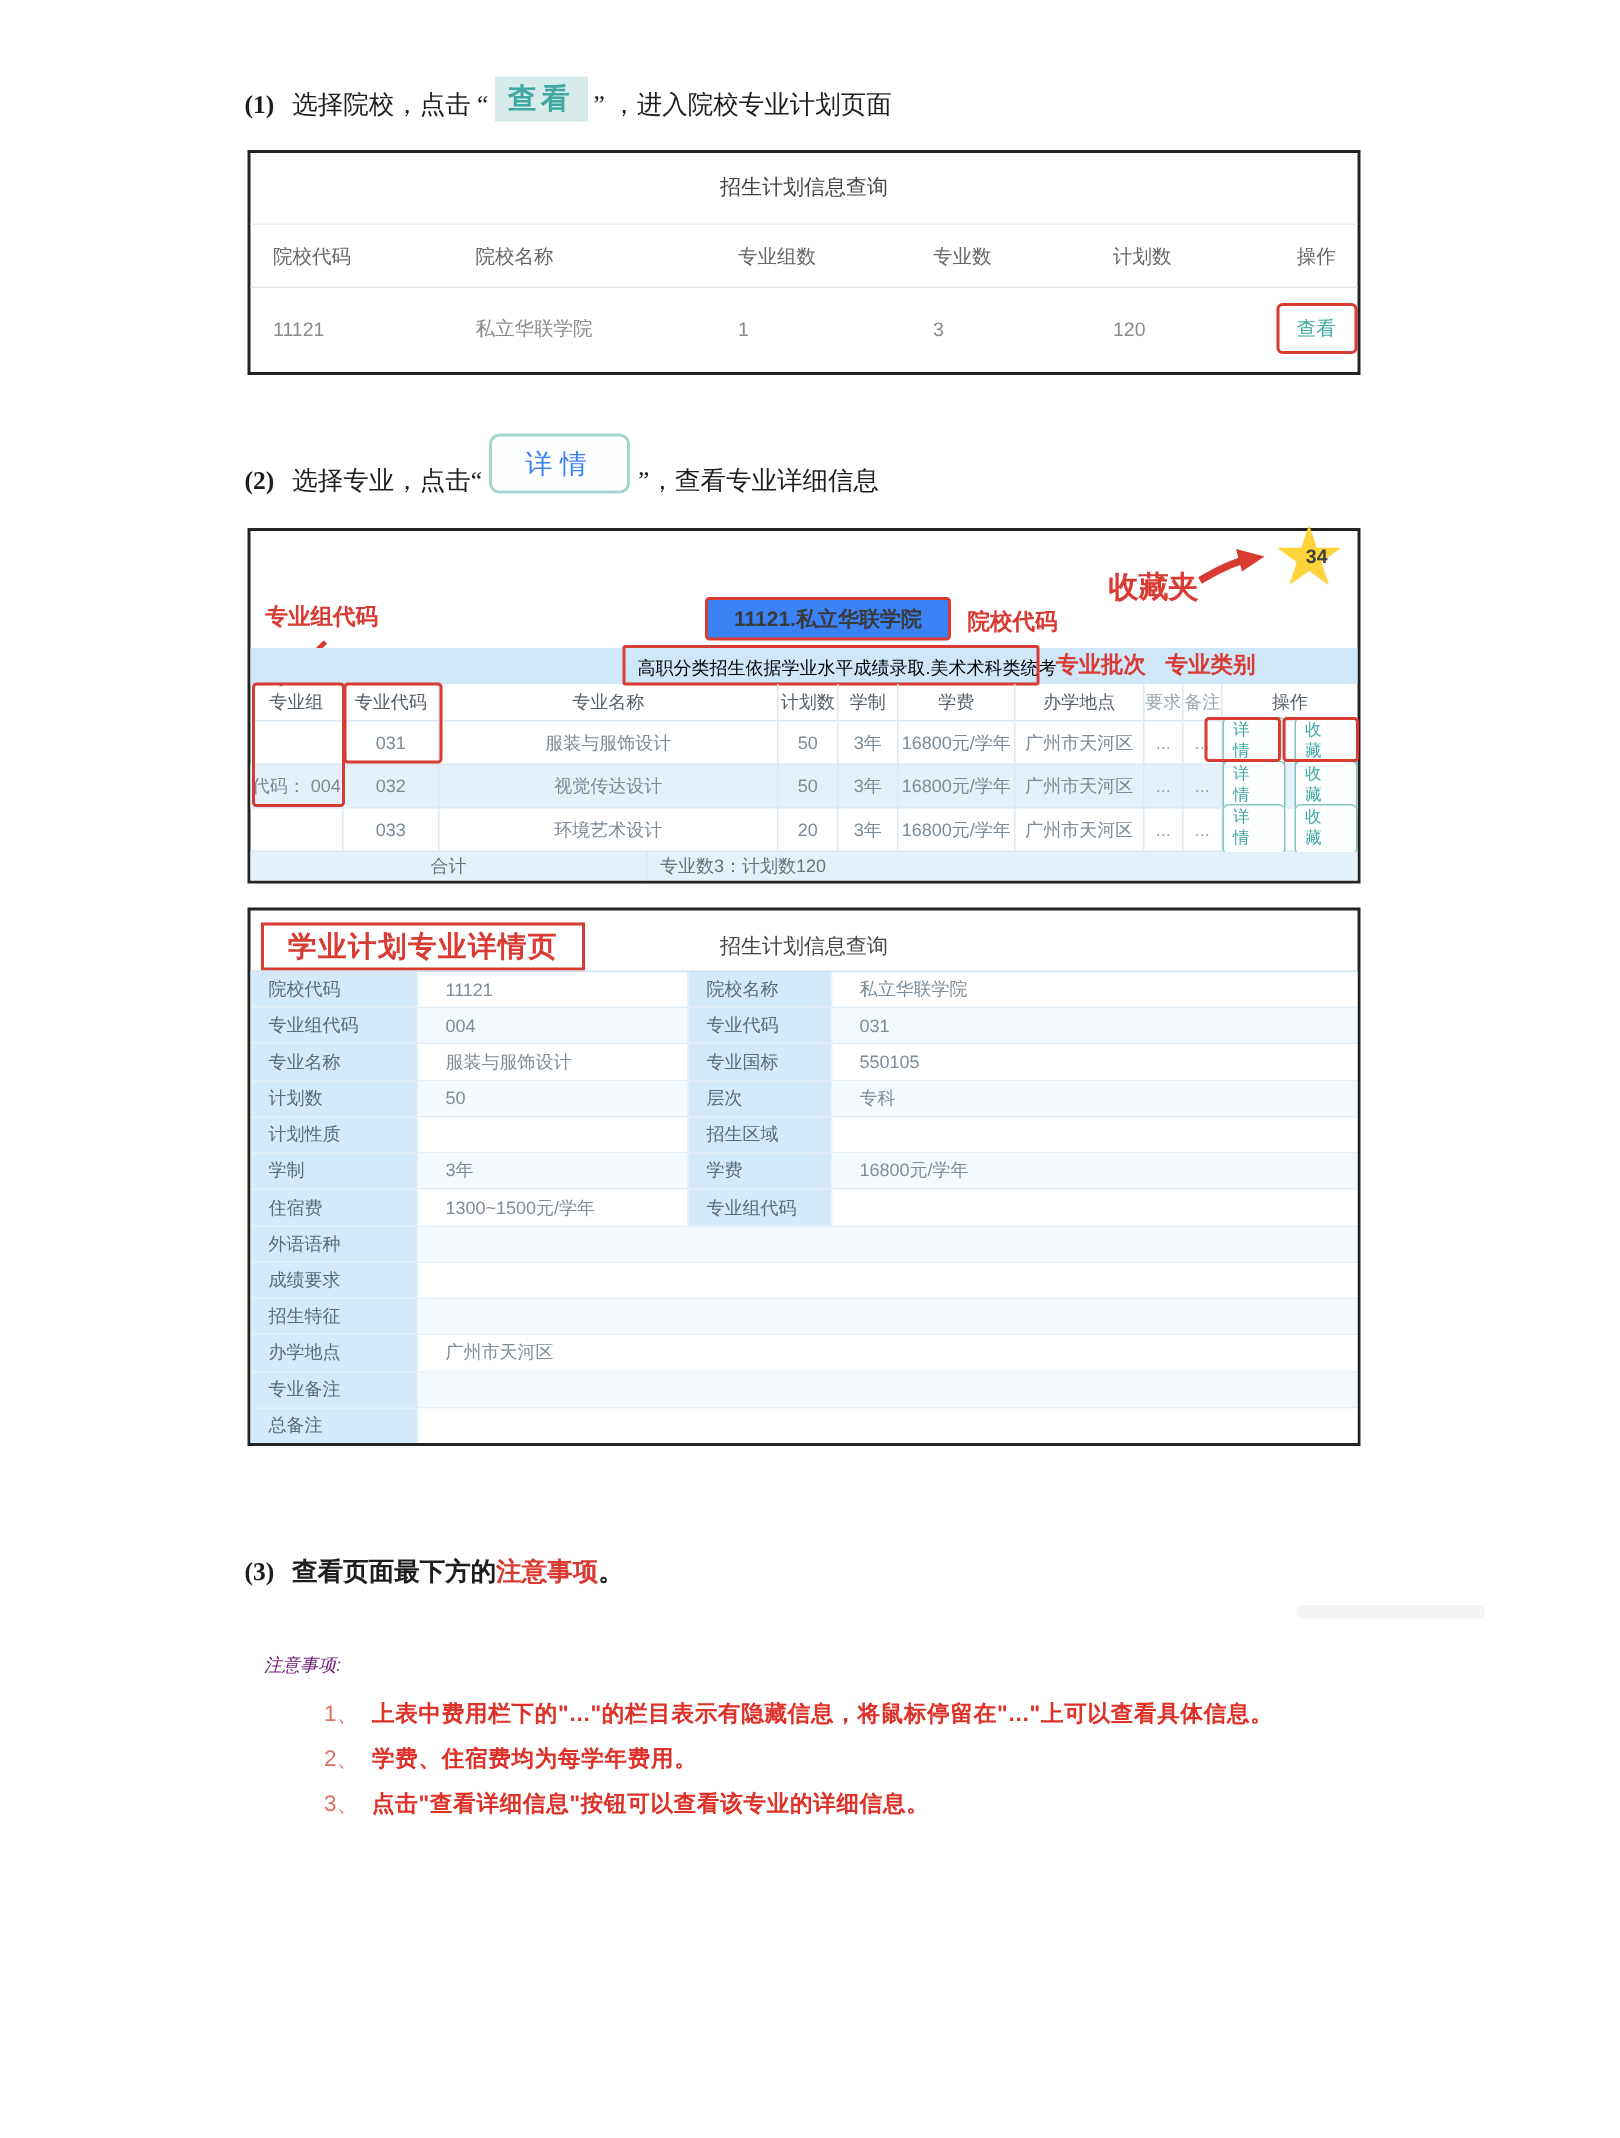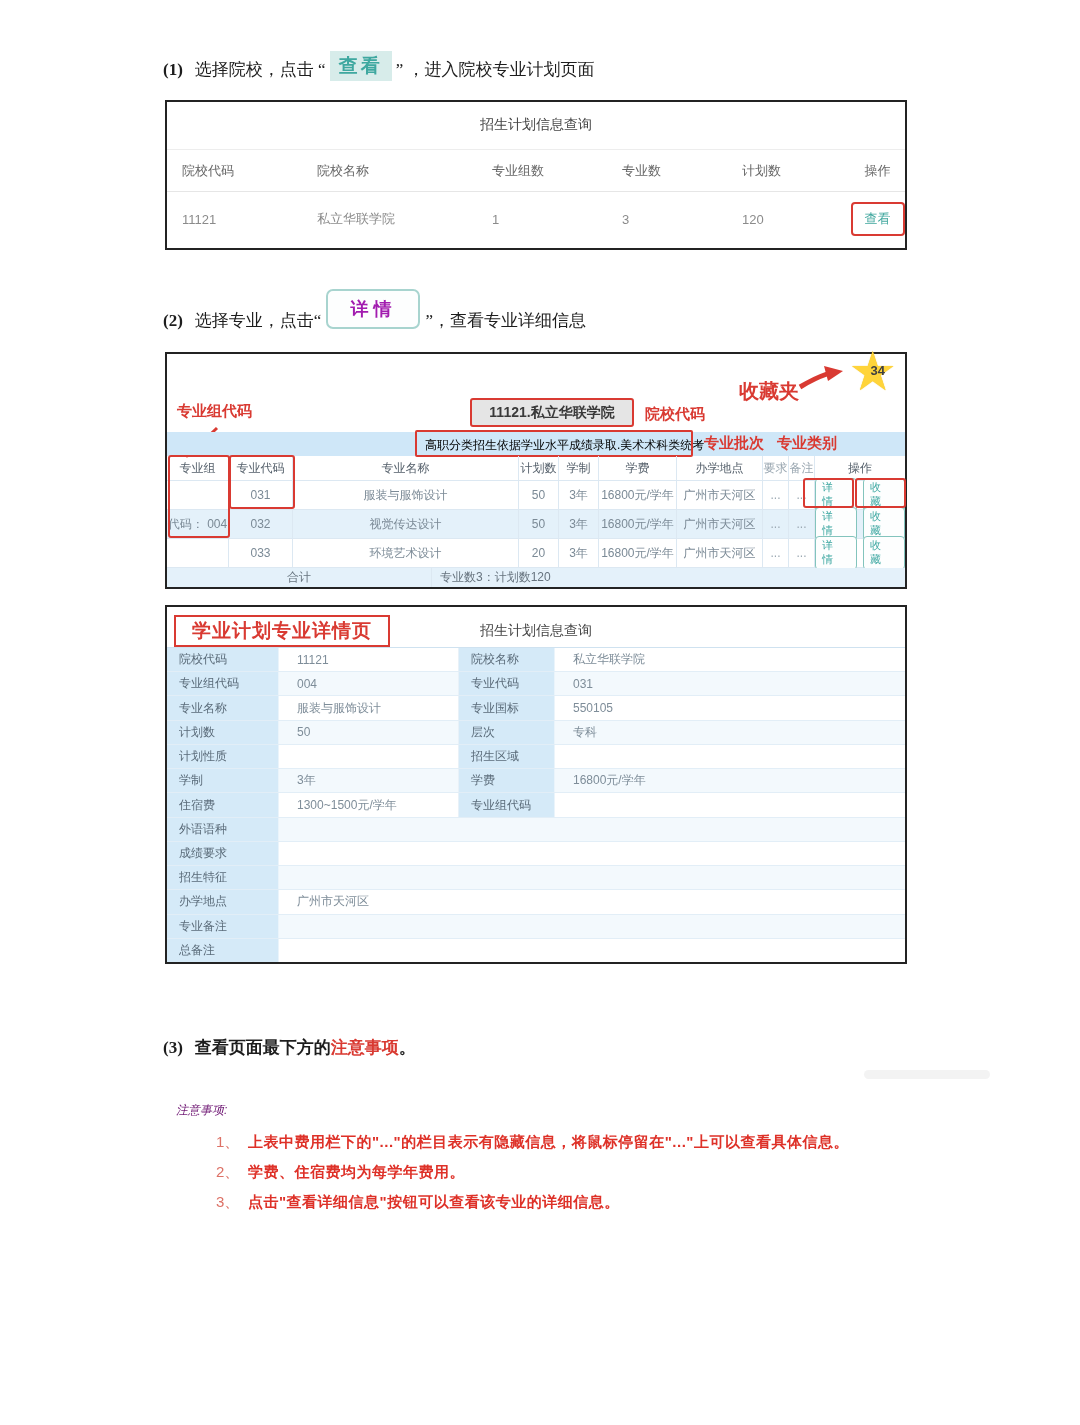--- a/index.html
+++ b/index.html
@@ -9,22 +9,22 @@
   
   .step{position:absolute;font-size:17px;color:#1d1d1d;white-space:nowrap;}
   .step .num{font-weight:bold;margin-right:12px;}
   #step1{left:163px;top:54px;}
   #step2{left:163px;top:300px;}
   #step3{left:163px;top:1036px;font-weight:bold;}
   .inline-view-btn{display:inline-block;background:#d7ecea;color:#3fa8a0;
         font-family:"Liberation Sans",sans-serif;font-weight:bold;font-size:19px;
         padding:2px 9px;letter-spacing:3px;position:relative;top:-3px;margin:0 4px;}
   .inline-detail-btn{display:inline-block;border:2px solid #a8d4cf;border-radius:7px;
-        color:#a21caf;background:#fdfefe;font-family:"Liberation Sans",sans-serif;
-        font-weight:bold;font-size:18px;padding:6px 22px;letter-spacing:5px;
+        color:#3b82f6;background:#fdfefe;font-family:"Liberation Sans",sans-serif;
+        font-weight:normal;font-size:18px;padding:6px 22px;letter-spacing:5px;
         position:relative;top:-11px;margin:0 5px;}
   .red-hl{color:#d93a32;}
 
   
   .shot{position:absolute;background:#fff;border:2px solid #232323;box-sizing:border-box;
         font-family:"Liberation Sans",sans-serif;}
   .shot-title{text-align:center;font-size:14px;font-weight:normal;color:#454545;}
   .red-box{position:absolute;border:2px solid #d93a32;border-radius:3px;box-sizing:border-box;}
   .red-note{position:absolute;color:#d93a32;font-weight:bold;white-space:nowrap;}
 
@@ -48,21 +48,21 @@
 
   
   #shot2{left:165px;top:352px;width:742px;height:237px;}
   #shot2 .shot-title{padding-top:16px;}
   .s2-fav-label{position:absolute;top:24px;right:106px;color:#d93a32;font-weight:bold;font-size:20px;}
   .s2-fav-arrow{position:absolute;top:12px;right:62px;}
   .s2-star{position:absolute;top:-10px;right:8px;font-size:54px;line-height:1;color:#ffd43a;
         text-shadow:0 0 1px #e8bb20;}
   .s2-star-num{position:absolute;top:9px;right:20px;color:#404040;font-weight:bold;font-size:13px;}
   .s2-school{position:absolute;top:44px;left:303px;width:164px;height:29px;border:2px solid #d93a32;
-        border-radius:3px;background:#e5e5e5;display:flex;align-items:center;justify-content:center;
+        border-radius:3px;background:#3b82f6;display:flex;align-items:center;justify-content:center;
         font-weight:bold;font-size:14px;color:#3a3a3a;box-sizing:border-box;}
   .s2-ann-group{top:48px;left:10px;font-size:15px;}
   .s2-ann-college{top:51px;left:478px;font-size:15px;}
   .s2-group-arrow{position:absolute;top:72px;left:16px;}
   .s2-banner{position:absolute;top:78px;left:0;width:100%;height:24px;background:#cfe7f8;}
   .s2-banner-text{position:absolute;top:5px;left:258px;font-size:12px;color:#000000;white-space:nowrap;}
   #s2-banner-box{left:248px;top:76px;width:278px;height:27px;border-radius:2px;}
   .s2-ann-batch{top:80px;left:537px;font-size:15px;}
   .s2-ann-category{top:80px;left:610px;font-size:15px;}
   .s2-grid{position:absolute;top:102px;left:0;right:0;bottom:0;display:flex;flex-direction:column;}

